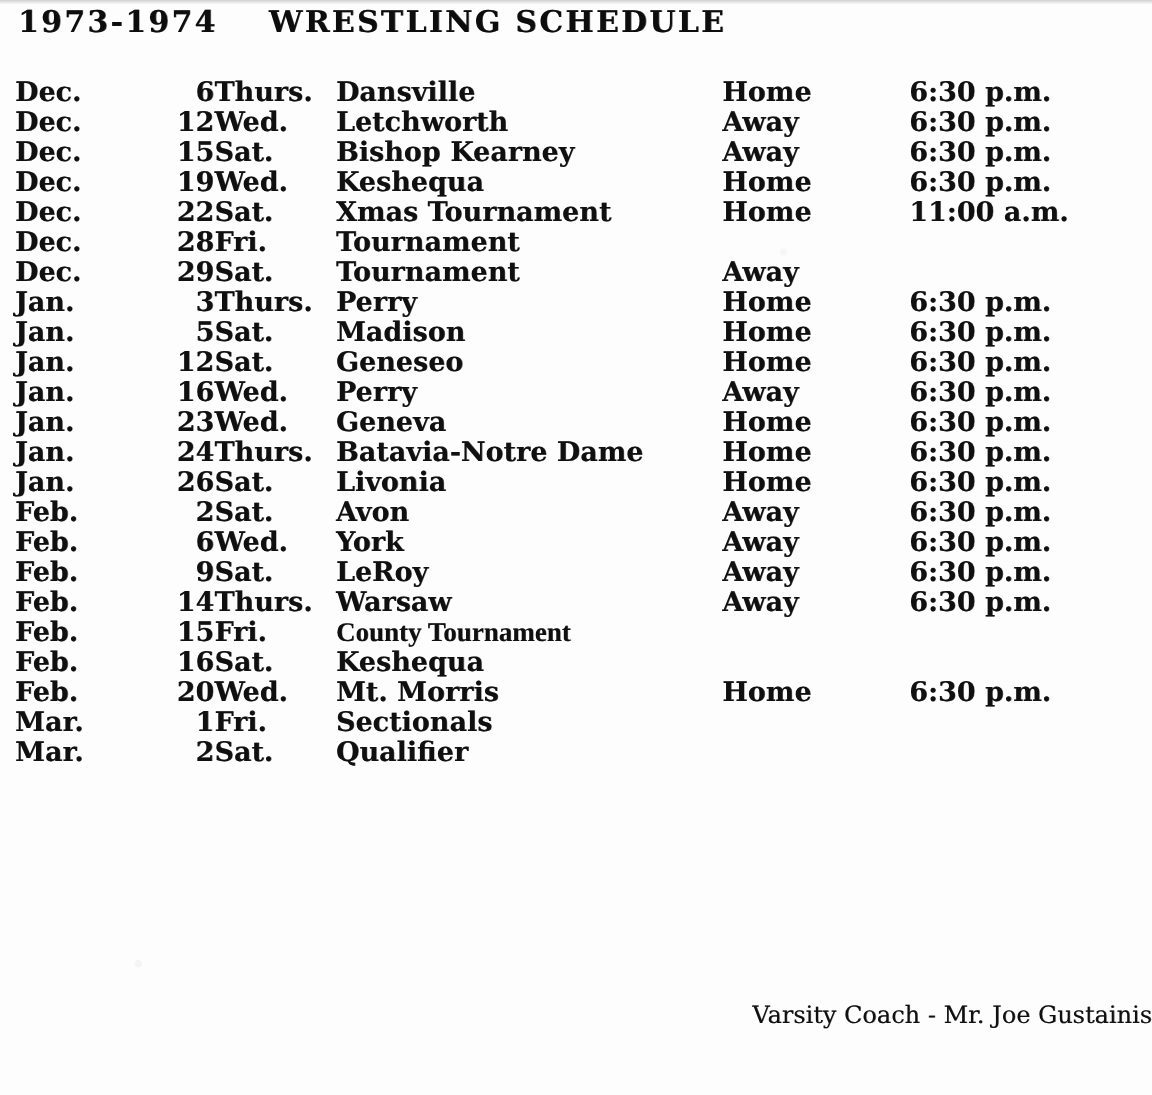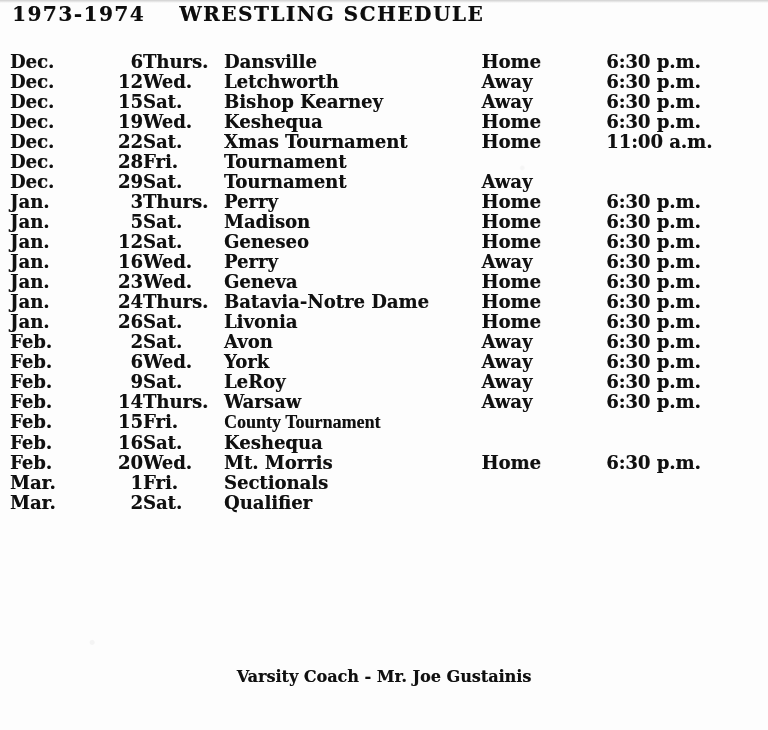--- a/index.html
+++ b/index.html
@@ -67,23 +67,23 @@
 
   .indent-1 { padding-left: 40px; margin-left: 28px; }
   .indent-2 { padding-left: 58px; }
   .indent-3 { padding-left: 26px; font-family: Liberation Serif, serif; }
 
   .footer {
     position: absolute;
     left: 0;
     right: 0;
     top: 665px;
-    text-align: center;
-    font-family: "DejaVu Serif", serif;
-    font-weight: 700;
+    text-align: right;
+    font-family: "DejaVu Serif", serif;
+    font-weight: 400;
     font-size: 16px;
     line-height: 23px;
     color: #101010;
     text-shadow: 0.35px 0 0 rgba(0,0,0,0.5);
   }
   .footer .line2 { letter-spacing: 0.2px; }
   .smudge {
     position: absolute;
     left: 100px;
     top: 706px;

